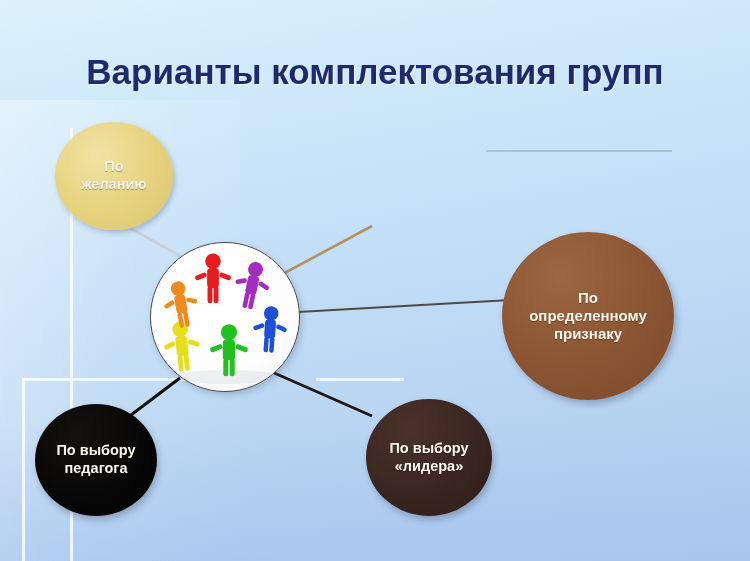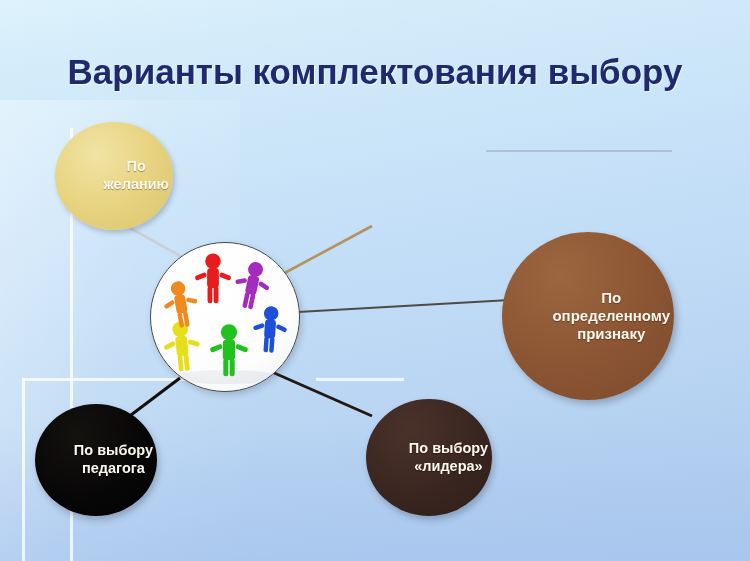--- a/index.html
+++ b/index.html
@@ -80,21 +80,21 @@
     width: 750px;
     height: 561px;
   }
 
   
   .bubble {
     position: absolute;
     border-radius: 50%;
     display: flex;
     align-items: center;
-    justify-content: flex-end;
+    justify-content: center;
     text-align: center;
     color: #fdf8ee;
     font-size: 14.5px;
     font-weight: bold;
     line-height: 1.22;
     box-sizing: border-box;
     padding: 4px;
     text-shadow: 0 1px 1px rgba(0,0,0,0.35);
   }
   .bubble .lbl {
@@ -151,21 +151,21 @@
 
   <div id="wash-left"></div>
   <div id="wash-bottom"></div>
 
   <div class="deco deco-v-white" style="left:70px; top:128px; height:440px;"></div>
   <div class="deco deco-h-white" style="left:22px; top:378px; width:175px;"></div>
   <div class="deco deco-v-white" style="left:22px; top:378px; height:190px;"></div>
   <div class="deco deco-h-grey" style="left:486px; top:150px; width:186px;"></div>
   <div class="deco deco-h-white" style="left:316px; top:378px; width:88px;"></div>
 
-  <div id="title">Варианты комплектования выбору</div>
+  <div id="title">Варианты комплектования групп</div>
 
   <svg id="connectors" viewBox="0 0 750 561">
 
     <line x1="184" y1="258" x2="130" y2="228" stroke="#c9d0d7" stroke-width="2.6"></line>
     <line x1="279" y1="276" x2="372" y2="226" stroke="#b5925f" stroke-width="2.6"></line>
     <line x1="298" y1="312" x2="510" y2="300" stroke="#4f4a45" stroke-width="2.2"></line>
     <line x1="180" y1="378" x2="127" y2="418" stroke="#120f0c" stroke-width="3"></line>
     <line x1="272" y1="372" x2="372" y2="416" stroke="#241712" stroke-width="2.8"></line>
   </svg>
 

